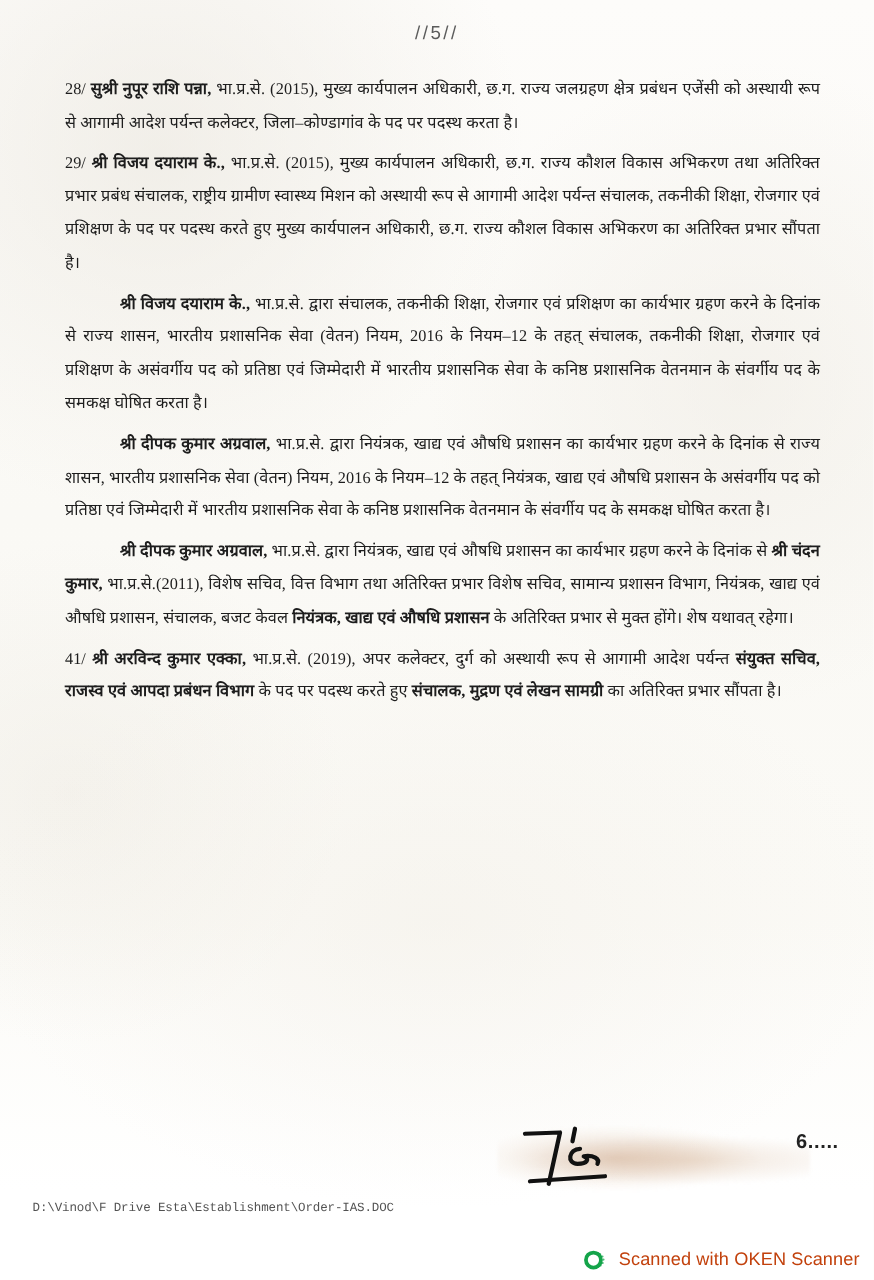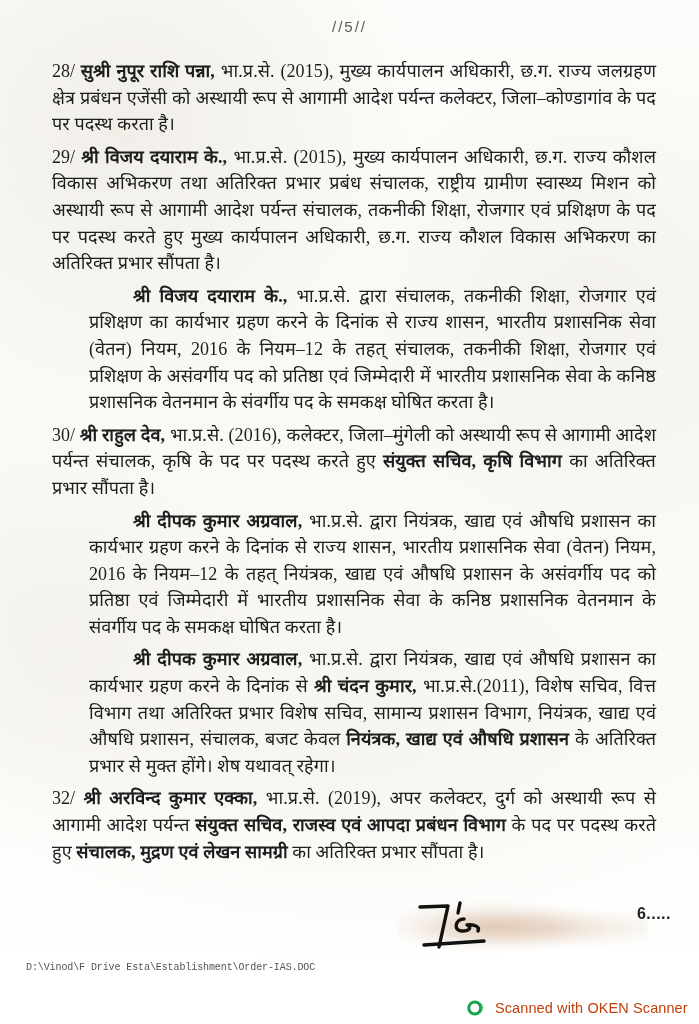--- a/index.html
+++ b/index.html
@@ -49,31 +49,30 @@
   }
 
   .content {
     position: absolute;
     left: 52px;
     top: 58px;
     width: 604px;
   }
 
   .para {
-    font-size: 18px;
+    font-size: 13px;
     line-height: 26.6px;
     color: #1d1d1d;
     text-align: justify;
     text-justify: inter-word;
     margin: 0 0 6px 0;
     letter-spacing: 0.1px;
   }
   .para.indent {
     text-indent: 44px;
-    margin-left: 37px;
   }
   .para.gap-above { }
 
   .num {
     font-weight: 400;
     letter-spacing: 0px;
   }
   b, .b {
     font-weight: 700;
   }
@@ -158,36 +157,32 @@
 
     <p class="para gap-above">
       <span class="num">29/</span>
       <b>श्री विजय दयाराम के.,</b><span> भा.प्र.से. (2015), मुख्य कार्यपालन अधिकारी, छ.ग. राज्य कौशल विकास अभिकरण तथा अतिरिक्त प्रभार प्रबंध संचालक, राष्ट्रीय ग्रामीण स्वास्थ्य मिशन को अस्थायी रूप से आगामी आदेश पर्यन्त संचालक, तकनीकी शिक्षा, रोजगार एवं प्रशिक्षण के पद पर पदस्थ करते हुए मुख्य कार्यपालन अधिकारी, छ.ग. राज्य कौशल विकास अभिकरण का अतिरिक्त प्रभार सौंपता है।</span>
     </p>
 
     <p class="para indent">
       <b>श्री विजय दयाराम के.,</b><span> भा.प्र.से. द्वारा संचालक, तकनीकी शिक्षा, रोजगार एवं प्रशिक्षण का कार्यभार ग्रहण करने के दिनांक से राज्य शासन, भारतीय प्रशासनिक सेवा (वेतन) नियम, 2016 के नियम–12 के तहत् संचालक, तकनीकी शिक्षा, रोजगार एवं प्रशिक्षण के असंवर्गीय पद को प्रतिष्ठा एवं जिम्मेदारी में भारतीय प्रशासनिक सेवा के कनिष्ठ प्रशासनिक वेतनमान के संवर्गीय पद के समकक्ष घोषित करता है।</span>
     </p>
 
-    <p class="para">
-      <span class="num">30/</span>
-      <b>श्री राहुल देव,</b><span> भा.प्र.से. (2016), कलेक्टर, जिला–मुंगेली को अस्थायी रूप से आगामी आदेश पर्यन्त संचालक, कृषि के पद पर पदस्थ करते हुए </span><b>संयुक्त सचिव, कृषि विभाग</b><span> का अतिरिक्त प्रभार सौंपता है।</span>
-    </p>
 
 
     <p class="para indent">
       <b>श्री दीपक कुमार अग्रवाल,</b><span> भा.प्र.से. द्वारा नियंत्रक, खाद्य एवं औषधि प्रशासन का कार्यभार ग्रहण करने के दिनांक से राज्य शासन, भारतीय प्रशासनिक सेवा (वेतन) नियम, 2016 के नियम–12 के तहत् नियंत्रक, खाद्य एवं औषधि प्रशासन के असंवर्गीय पद को प्रतिष्ठा एवं जिम्मेदारी में भारतीय प्रशासनिक सेवा के कनिष्ठ प्रशासनिक वेतनमान के संवर्गीय पद के समकक्ष घोषित करता है।</span>
     </p>
 
     <p class="para indent">
       <b>श्री दीपक कुमार अग्रवाल,</b><span> भा.प्र.से. द्वारा नियंत्रक, खाद्य एवं औषधि प्रशासन का कार्यभार ग्रहण करने के दिनांक से </span><b>श्री चंदन कुमार,</b><span> भा.प्र.से.(2011), विशेष सचिव, वित्त विभाग तथा अतिरिक्त प्रभार विशेष सचिव, सामान्य प्रशासन विभाग, नियंत्रक, खाद्य एवं औषधि प्रशासन, संचालक, बजट केवल </span><b>नियंत्रक, खाद्य एवं औषधि प्रशासन</b><span> के अतिरिक्त प्रभार से मुक्त होंगे। शेष यथावत् रहेगा।</span>
     </p>
 
     <p class="para">
-      <span class="num">32/</span>
+      <span class="num">41/</span>
       <b>श्री अरविन्द कुमार एक्का,</b><span> भा.प्र.से. (2019), अपर कलेक्टर, दुर्ग को अस्थायी रूप से आगामी आदेश पर्यन्त </span><b>संयुक्त सचिव, राजस्व एवं आपदा प्रबंधन विभाग</b><span> के पद पर पदस्थ करते हुए </span><b>संचालक, मुद्रण एवं लेखन सामग्री</b><span> का अतिरिक्त प्रभार सौंपता है।</span>
     </p>
 
   </div>
 
   <div class="signature-smudge"></div>
 
   <svg class="signature" viewBox="0 0 120 62" xmlns="http://www.w3.org/2000/svg">
     <g fill="none" stroke="#111111" stroke-width="3.4" stroke-linecap="round" stroke-linejoin="round">
       <path d="M12 10 L40 9 L31 50"></path>

